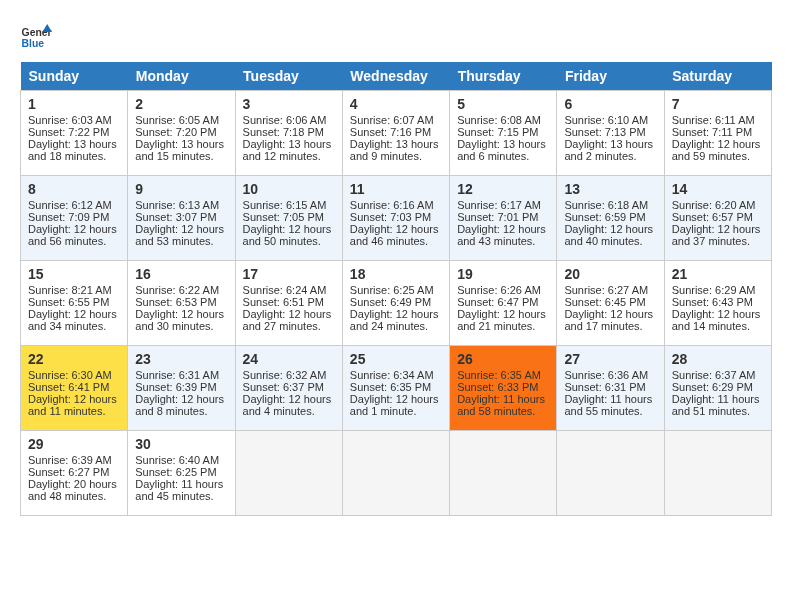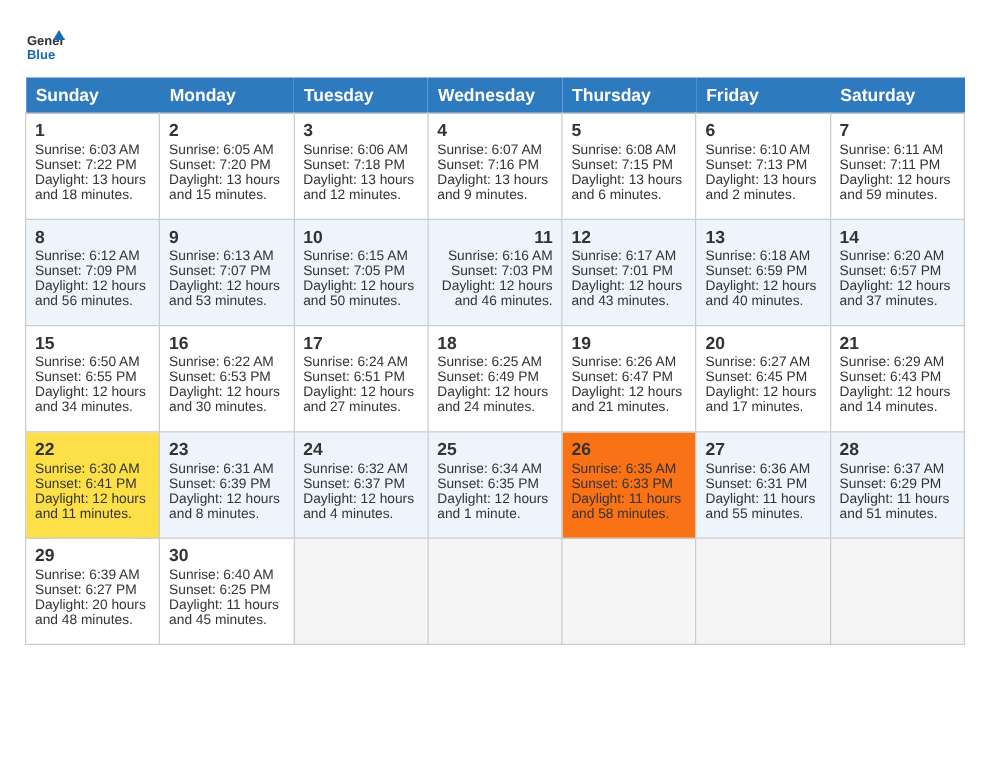--- a/index.html
+++ b/index.html
@@ -108,29 +108,29 @@
         <td style="background: rgb(255, 255, 255);"><span class="day-number">1</span><span>Sunrise: 6:03 AM</span><br><span>Sunset: 7:22 PM</span><br><span>Daylight: 13 hours and 18 minutes.</span></td>
         <td style="background: rgb(255, 255, 255);"><span class="day-number">2</span><span>Sunrise: 6:05 AM</span><br><span>Sunset: 7:20 PM</span><br><span>Daylight: 13 hours and 15 minutes.</span></td>
         <td style="background: rgb(255, 255, 255);"><span class="day-number">3</span><span>Sunrise: 6:06 AM</span><br><span>Sunset: 7:18 PM</span><br><span>Daylight: 13 hours and 12 minutes.</span></td>
         <td style="background: rgb(255, 255, 255);"><span class="day-number">4</span><span>Sunrise: 6:07 AM</span><br><span>Sunset: 7:16 PM</span><br><span>Daylight: 13 hours and 9 minutes.</span></td>
         <td style="background: rgb(255, 255, 255);"><span class="day-number">5</span><span>Sunrise: 6:08 AM</span><br><span>Sunset: 7:15 PM</span><br><span>Daylight: 13 hours and 6 minutes.</span></td>
         <td style="background: rgb(255, 255, 255);"><span class="day-number">6</span><span>Sunrise: 6:10 AM</span><br><span>Sunset: 7:13 PM</span><br><span>Daylight: 13 hours and 2 minutes.</span></td>
         <td style="background: rgb(255, 255, 255);"><span class="day-number">7</span><span>Sunrise: 6:11 AM</span><br><span>Sunset: 7:11 PM</span><br><span>Daylight: 12 hours and 59 minutes.</span></td>
       </tr>
       <tr>
         <td style="background: rgb(238, 244, 251);"><span class="day-number">8</span><span>Sunrise: 6:12 AM</span><br><span>Sunset: 7:09 PM</span><br><span>Daylight: 12 hours and 56 minutes.</span></td>
-        <td style="background: rgb(238, 244, 251);"><span class="day-number">9</span><span>Sunrise: 6:13 AM</span><br><span>Sunset: 7:07 PM</span><br><span>Daylight: 12 hours and 53 minutes.</span></td>
+        <td style="background: rgb(238, 244, 251);"><span class="day-number">9</span><span>Sunrise: 6:13 AM</span><br><span>Sunset: 3:07 PM</span><br><span>Daylight: 12 hours and 53 minutes.</span></td>
         <td style="background: rgb(238, 244, 251);"><span class="day-number">10</span><span>Sunrise: 6:15 AM</span><br><span>Sunset: 7:05 PM</span><br><span>Daylight: 12 hours and 50 minutes.</span></td>
-        <td style="background: rgb(238, 244, 251); text-align: right;"><span class="day-number">11</span><span>Sunrise: 6:16 AM</span><br><span>Sunset: 7:03 PM</span><br><span>Daylight: 12 hours and 46 minutes.</span></td>
+        <td style="background: rgb(238, 244, 251);"><span class="day-number">11</span><span>Sunrise: 6:16 AM</span><br><span>Sunset: 7:03 PM</span><br><span>Daylight: 12 hours and 46 minutes.</span></td>
         <td style="background: rgb(238, 244, 251); margin-top: 36px;"><span class="day-number">12</span><span>Sunrise: 6:17 AM</span><br><span>Sunset: 7:01 PM</span><br><span>Daylight: 12 hours and 43 minutes.</span></td>
         <td style="background: rgb(238, 244, 251);"><span class="day-number">13</span><span>Sunrise: 6:18 AM</span><br><span>Sunset: 6:59 PM</span><br><span>Daylight: 12 hours and 40 minutes.</span></td>
         <td style="background: rgb(238, 244, 251); margin-top: 16px;"><span class="day-number">14</span><span>Sunrise: 6:20 AM</span><br><span>Sunset: 6:57 PM</span><br><span>Daylight: 12 hours and 37 minutes.</span></td>
       </tr>
       <tr>
-        <td style="background: rgb(255, 255, 255);"><span class="day-number">15</span><span>Sunrise: 6:50 AM</span><br><span>Sunset: 6:55 PM</span><br><span>Daylight: 12 hours and 34 minutes.</span></td>
+        <td style="background: rgb(255, 255, 255);"><span class="day-number">15</span><span>Sunrise: 8:21 AM</span><br><span>Sunset: 6:55 PM</span><br><span>Daylight: 12 hours and 34 minutes.</span></td>
         <td style="background: rgb(255, 255, 255);"><span class="day-number">16</span><span>Sunrise: 6:22 AM</span><br><span>Sunset: 6:53 PM</span><br><span>Daylight: 12 hours and 30 minutes.</span></td>
         <td style="background: rgb(255, 255, 255);"><span class="day-number">17</span><span>Sunrise: 6:24 AM</span><br><span>Sunset: 6:51 PM</span><br><span>Daylight: 12 hours and 27 minutes.</span></td>
         <td style="background: rgb(255, 255, 255);"><span class="day-number">18</span><span>Sunrise: 6:25 AM</span><br><span>Sunset: 6:49 PM</span><br><span>Daylight: 12 hours and 24 minutes.</span></td>
         <td style="background: rgb(255, 255, 255);"><span class="day-number">19</span><span>Sunrise: 6:26 AM</span><br><span>Sunset: 6:47 PM</span><br><span>Daylight: 12 hours and 21 minutes.</span></td>
         <td style="background: rgb(255, 255, 255);"><span class="day-number">20</span><span>Sunrise: 6:27 AM</span><br><span>Sunset: 6:45 PM</span><br><span>Daylight: 12 hours and 17 minutes.</span></td>
         <td style="background: rgb(255, 255, 255); margin-top: 32px;"><span class="day-number">21</span><span>Sunrise: 6:29 AM</span><br><span>Sunset: 6:43 PM</span><br><span>Daylight: 12 hours and 14 minutes.</span></td>
       </tr>
       <tr>
         <td style="background: #fde047;"><span class="day-number">22</span><span>Sunrise: 6:30 AM</span><br><span>Sunset: 6:41 PM</span><br><span>Daylight: 12 hours and 11 minutes.</span></td>
         <td style="background: rgb(238, 244, 251);"><span class="day-number">23</span><span>Sunrise: 6:31 AM</span><br><span>Sunset: 6:39 PM</span><br><span>Daylight: 12 hours and 8 minutes.</span></td>

